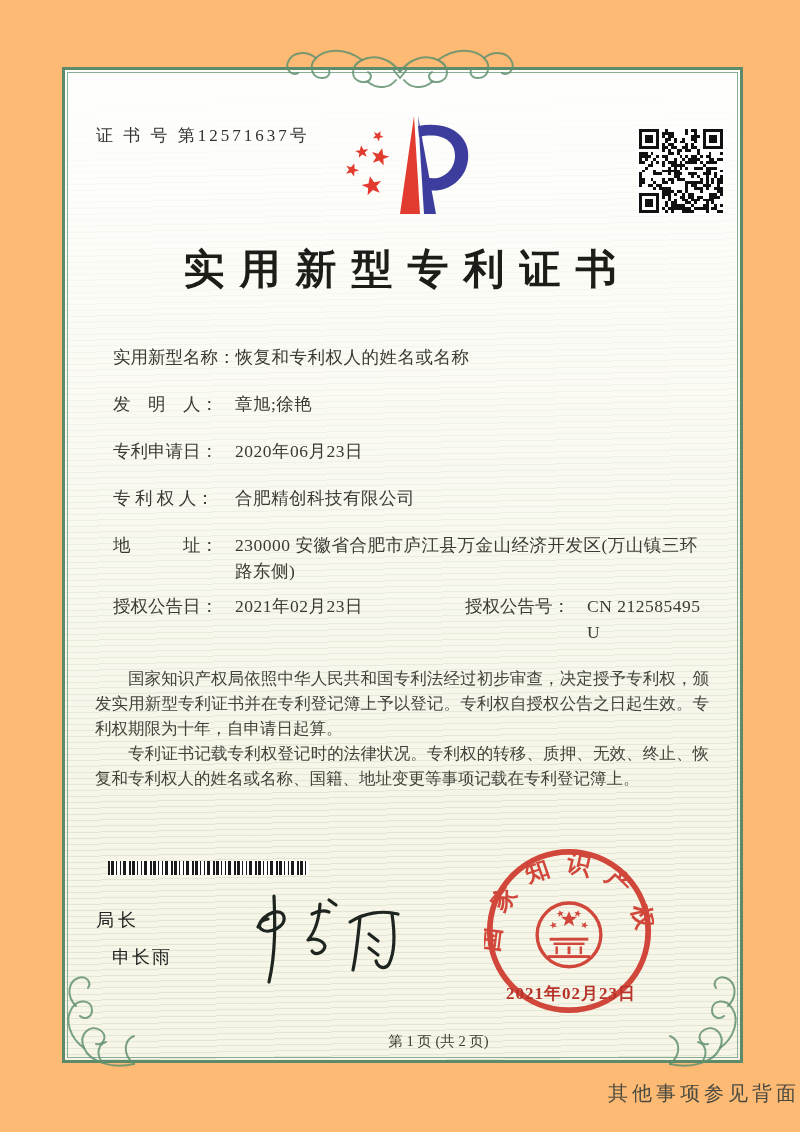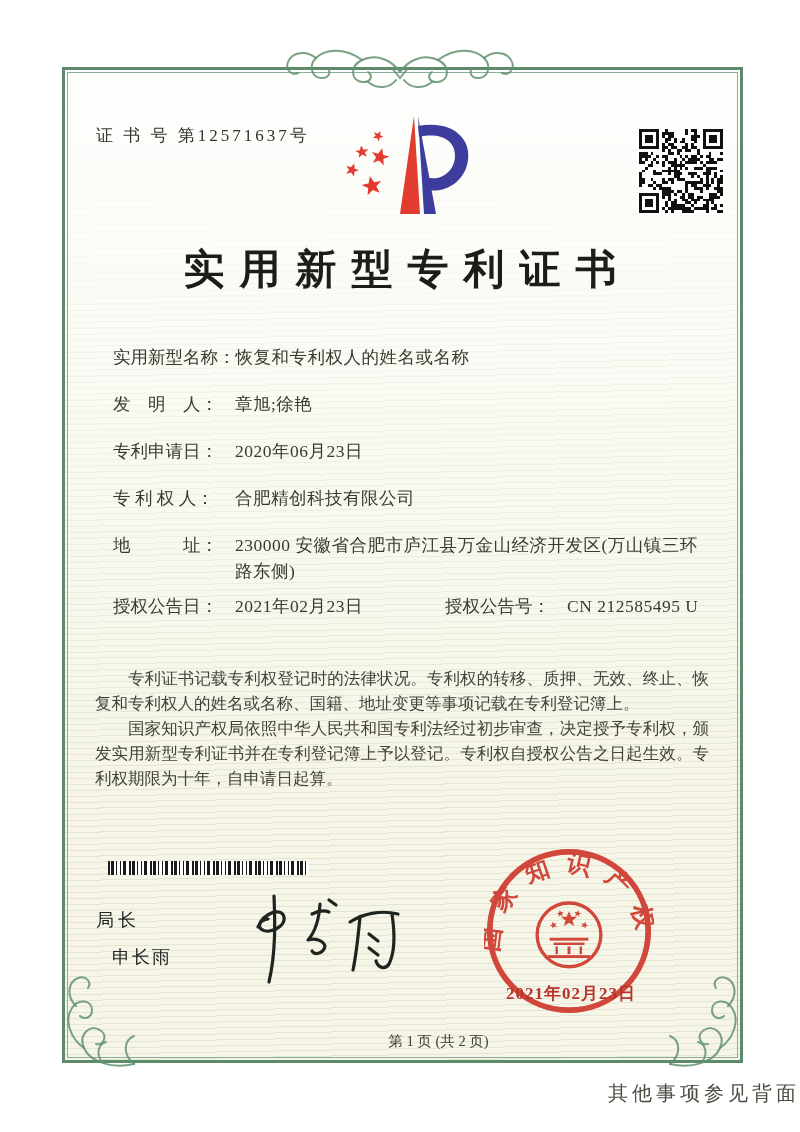--- a/index.html
+++ b/index.html
@@ -1,17 +1,17 @@
 <!DOCTYPE html>
 <html><head>
 <meta charset="utf-8">
 <style>
   html,body{margin:0;padding:0;background:#e9e9e9;}
   .page{
-    position:relative;width:800px;height:1132px;margin:0 auto;background:#ffffff;
+    position:relative;width:800px;height:1132px;margin:0 auto;background:#fdba74;
     font-family:"Liberation Serif","DejaVu Serif",serif;color:#2a2a26;overflow:hidden;
   }
   
   .frame{
     position:absolute;left:62px;top:67px;width:681px;height:996px;box-sizing:border-box;
     border:3px solid #5d8a6b;
     background:
       linear-gradient(180deg,rgba(255,255,255,.95) 0%,rgba(255,255,255,.55) 30%,rgba(255,255,255,0) 75%),
       repeating-linear-gradient(179deg,rgba(150,180,140,.22) 0 1px,rgba(0,0,0,0) 1px 6px),
       #f6f5e7;
@@ -25,21 +25,21 @@
   .qr{position:absolute;left:637px;top:127px;width:84px;height:84px;background:#fff;padding:2px;}
   .title{position:absolute;left:0;width:800px;top:242px;text-align:center;
          font-size:41px;font-weight:bold;letter-spacing:15px;text-indent:15px;color:#1c1c18;}
   
   .fields{position:absolute;left:96px;top:344px;width:616px;font-size:17.5px;color:#3a3a32;}
   .row{display:flex;line-height:26px;margin-bottom:21px;}
   .row .lab{flex:0 0 122px;white-space:nowrap;margin-left:17px;}
   .row .val{flex:1;letter-spacing:.5px;}
   .row.addr{margin-bottom:9px;}
   .row.twocol .val1{flex:0 0 170px;}
-  .row.twocol .lab2{flex:0 0 122px;margin-left:40px;white-space:nowrap;}
+  .row.twocol .lab2{flex:0 0 122px;margin-left:60px;white-space:nowrap;}
   
   .paras{position:absolute;left:95px;top:666px;width:614px;font-size:16.5px;line-height:25px;
          text-align:justify;color:#42423a;}
   .paras p{margin:0;text-indent:2em;}
   
   .barcode{position:absolute;left:108px;top:861px;width:201px;height:14px;
     background:repeating-linear-gradient(90deg,
       #1b1b1b 0 2px,#fff 2px 3px,#1b1b1b 3px 6px,#fff 6px 8px,#1b1b1b 8px 9px,#fff 9px 12px,
       #1b1b1b 12px 13px,#fff 13px 15px,#1b1b1b 15px 18px,#fff 18px 21px);}
   .sig-title{position:absolute;left:96px;top:908px;font-size:18px;letter-spacing:4px;
@@ -457,22 +457,22 @@
     </div>
     <div class="row twocol">
       <span class="lab">授权公告日：</span>
       <span class="val val1">2021年02月23日</span>
       <span class="lab lab2">授权公告号：</span>
       <span class="val">CN 212585495 U</span>
     </div>
   </div>
 
   <div class="paras">
+    <p>国家知识产权局依照中华人民共和国专利法经过初步审查，决定授予专利权，颁发实用新型专利证书并在专利登记簿上予以登记。专利权自授权公告之日起生效。专利权期限为十年，自申请日起算。</p>
     <p>专利证书记载专利权登记时的法律状况。专利权的转移、质押、无效、终止、恢复和专利权人的姓名或名称、国籍、地址变更等事项记载在专利登记簿上。</p>
-    <p>国家知识产权局依照中华人民共和国专利法经过初步审查，决定授予专利权，颁发实用新型专利证书并在专利登记簿上予以登记。专利权自授权公告之日起生效。专利权期限为十年，自申请日起算。</p>
   </div>
 
   <div class="barcode"></div>
 
   <div class="sig-title">局长</div>
   <div class="sig-name">申长雨</div>
 
   <svg class="signature" width="185" height="100" viewBox="0 0 185 100">
     <path d="M26,37 C32,22 50,17 52,27 C54,37 36,45 29,39 C25,35 29,30 36,29"></path>
     <path d="M42,6 C43,30 44,62 37,92"></path>

